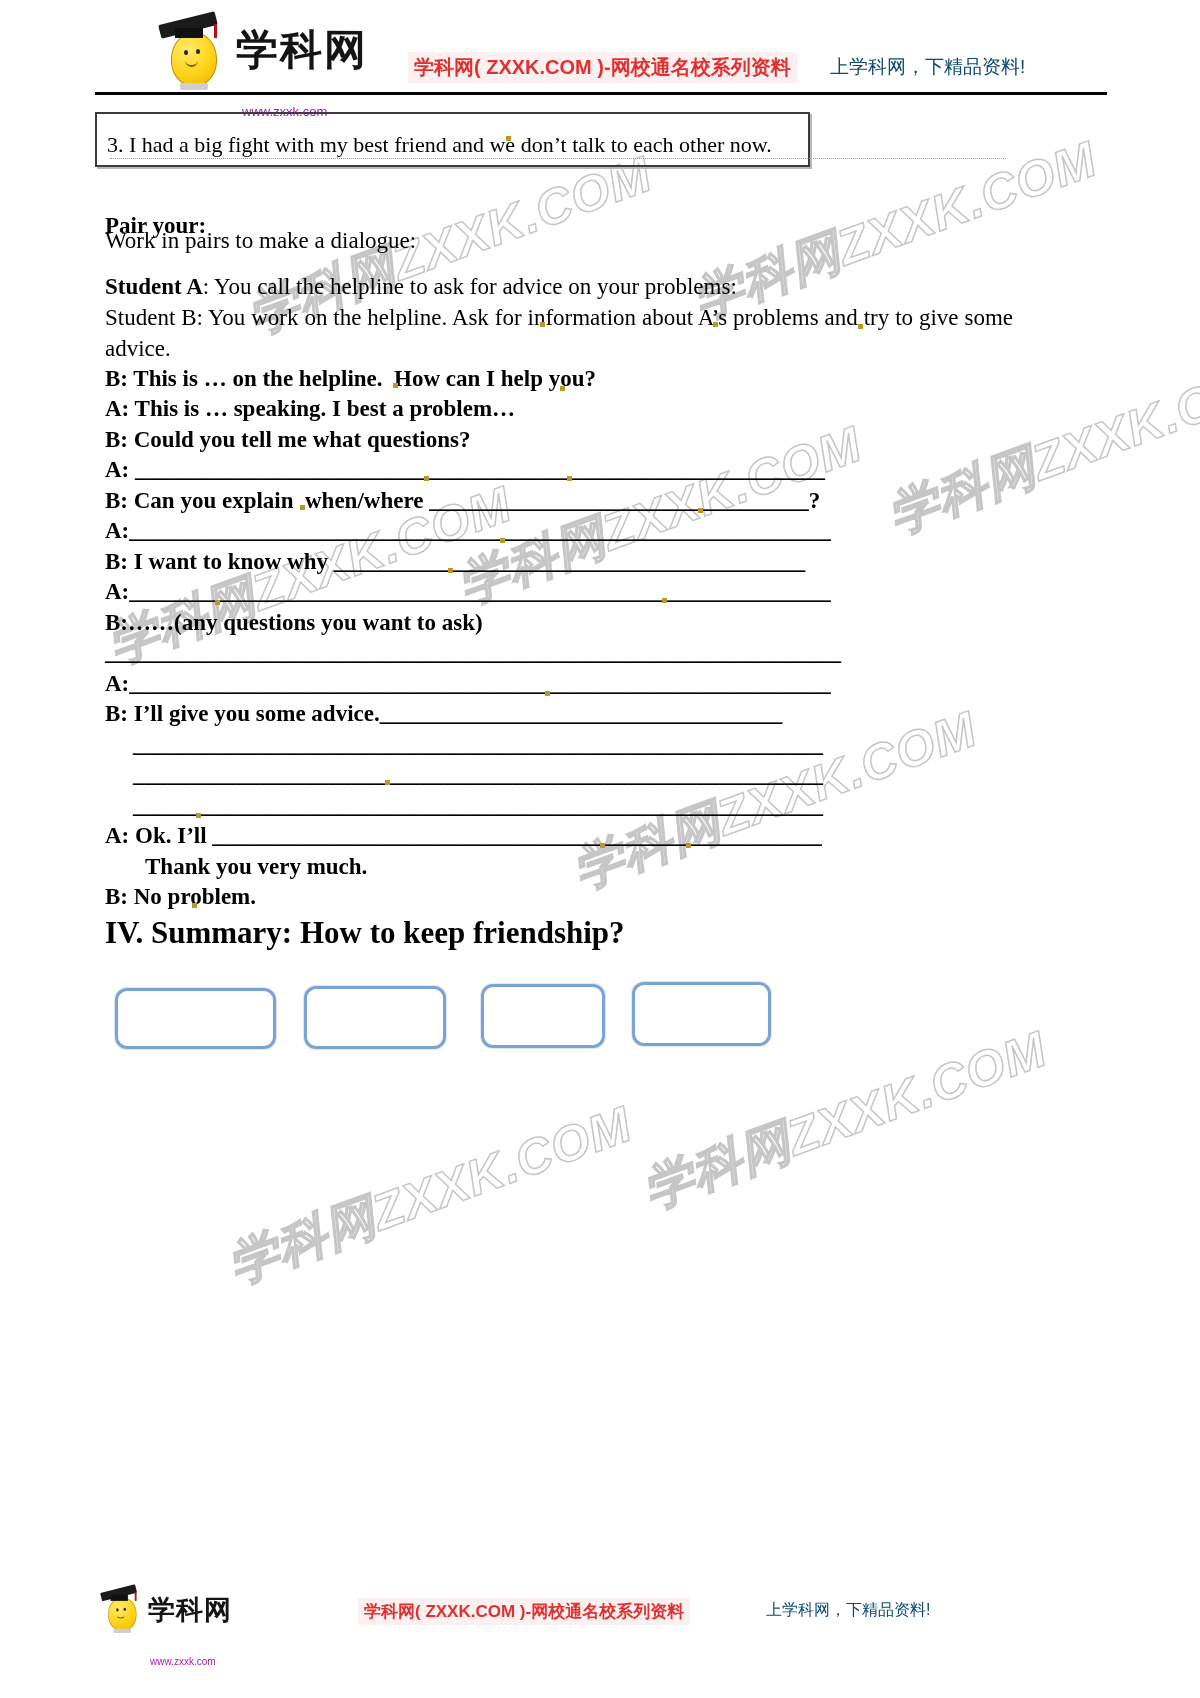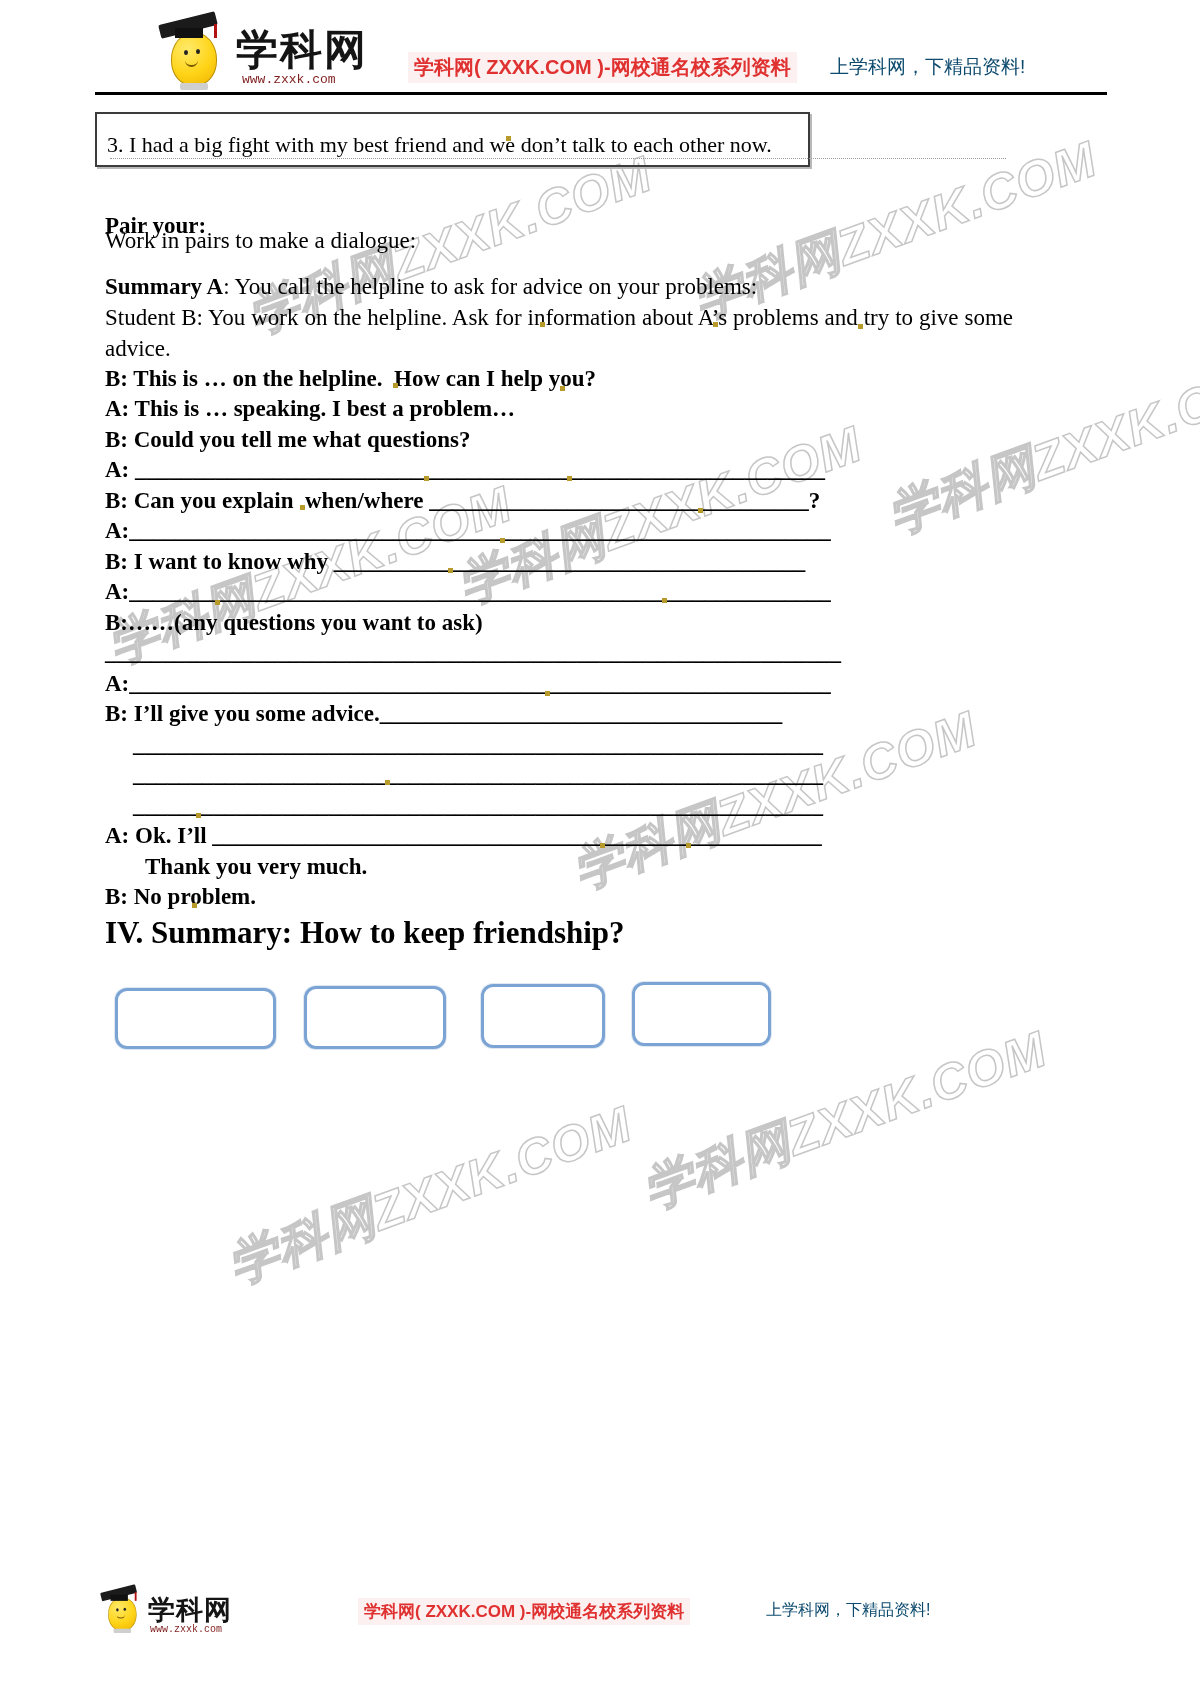--- a/index.html
+++ b/index.html
@@ -6,21 +6,21 @@
   body{
     width:1200px;height:1698px;position:relative;overflow:hidden;
     background:#ffffff;
     font-family:"Liberation Serif","DejaVu Serif",serif;
     color:#000;
   }
   
   .brand{position:absolute;font-family:"Liberation Sans","DejaVu Sans",sans-serif;font-weight:bold;color:#141414;letter-spacing:2px;}
   .brand.hdr{left:236px;top:22px;font-size:42px;}
   .brand.ftr{left:148px;top:1592px;font-size:27px;letter-spacing:1px;}
-  .siteurl{position:absolute;font-family:Liberation Mono, monospace;color:#7f1d1d;}
+  .siteurl{position:absolute;font-family:Liberation Sans, sans-serif;color:#a21caf;margin-top:32px;}
   .siteurl.hdr{left:242px;top:72px;font-size:13px;}
   .siteurl.ftr{left:150px;top:1624px;font-size:10px;}
   .banner-red{position:absolute;font-family:"Liberation Sans","DejaVu Sans",sans-serif;font-weight:bold;color:#e03131;background:#fdf0f0;padding:2px 6px;}
   .banner-red.hdr{left:408px;top:52px;font-size:20px;}
   .banner-red.ftr{left:358px;top:1598px;font-size:17px;}
   .banner-gray{position:absolute;font-family:Liberation Sans, sans-serif;color:#0c4a6e;}
   .banner-gray.hdr{left:830px;top:54px;font-size:19px;}
   .banner-gray.ftr{left:766px;top:1600px;font-size:16px;}
   .hrule{position:absolute;left:95px;top:92px;width:1012px;height:3px;background:#000;}
   
@@ -84,21 +84,21 @@
 <div class="siteurl hdr">www.zxxk.com</div>
 <div class="banner-red hdr">学科网( ZXXK.COM )-网校通名校系列资料</div>
 <div class="banner-gray hdr">上学科网，下精品资料!</div>
 <div class="hrule"></div>
 
 <div class="pbox">3. I had a big fight with my best friend and we don’t talk to each other now.</div>
 <div class="dotrule"></div>
 
 <div class="line b" style="top:211px">Pair your:</div>
 <div class="line" style="top:226px">Work in pairs to make a dialogue:</div>
-<div class="line" style="top:272px"><span class="lbl">Summary A</span><span>: You call the helpline to ask for advice on your problems:</span></div>
+<div class="line" style="top:272px"><span class="lbl">Student A</span><span>: You call the helpline to ask for advice on your problems:</span></div>
 <div class="para" style="top:303px"><span class="lbl">Student B</span><span>: You work on the helpline. Ask for information about A’s problems and try to give some advice.</span></div>
 
 <div class="line b" style="top:364px">B: This is … on the helpline.  How can I help you?</div>
 <div class="line b" style="top:394px">A: This is … speaking. I best a problem…</div>
 <div class="line b" style="top:425px">B: Could you tell me what questions?</div>
 <div class="line b" style="top:455px">A: ____________________________________________________________</div>
 <div class="line b" style="top:486px">B: Can you explain  when/where _________________________________?</div>
 <div class="line b" style="top:516px">A:_____________________________________________________________</div>
 <div class="line b" style="top:547px">B: I want to know why _________________________________________</div>
 <div class="line b" style="top:577px">A:_____________________________________________________________</div>

